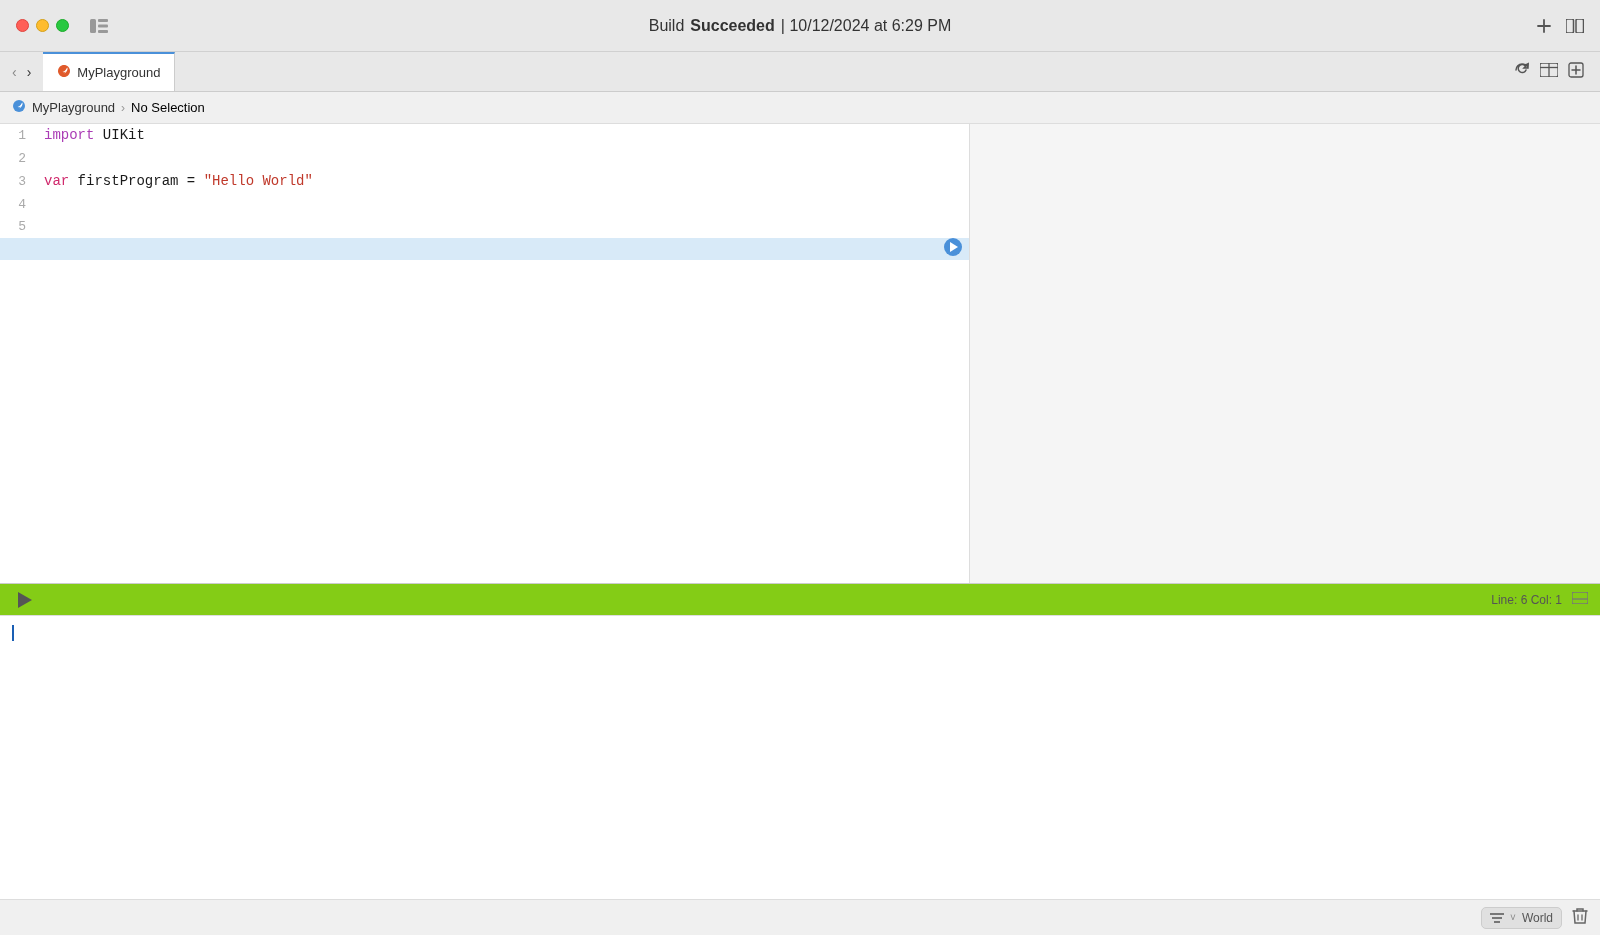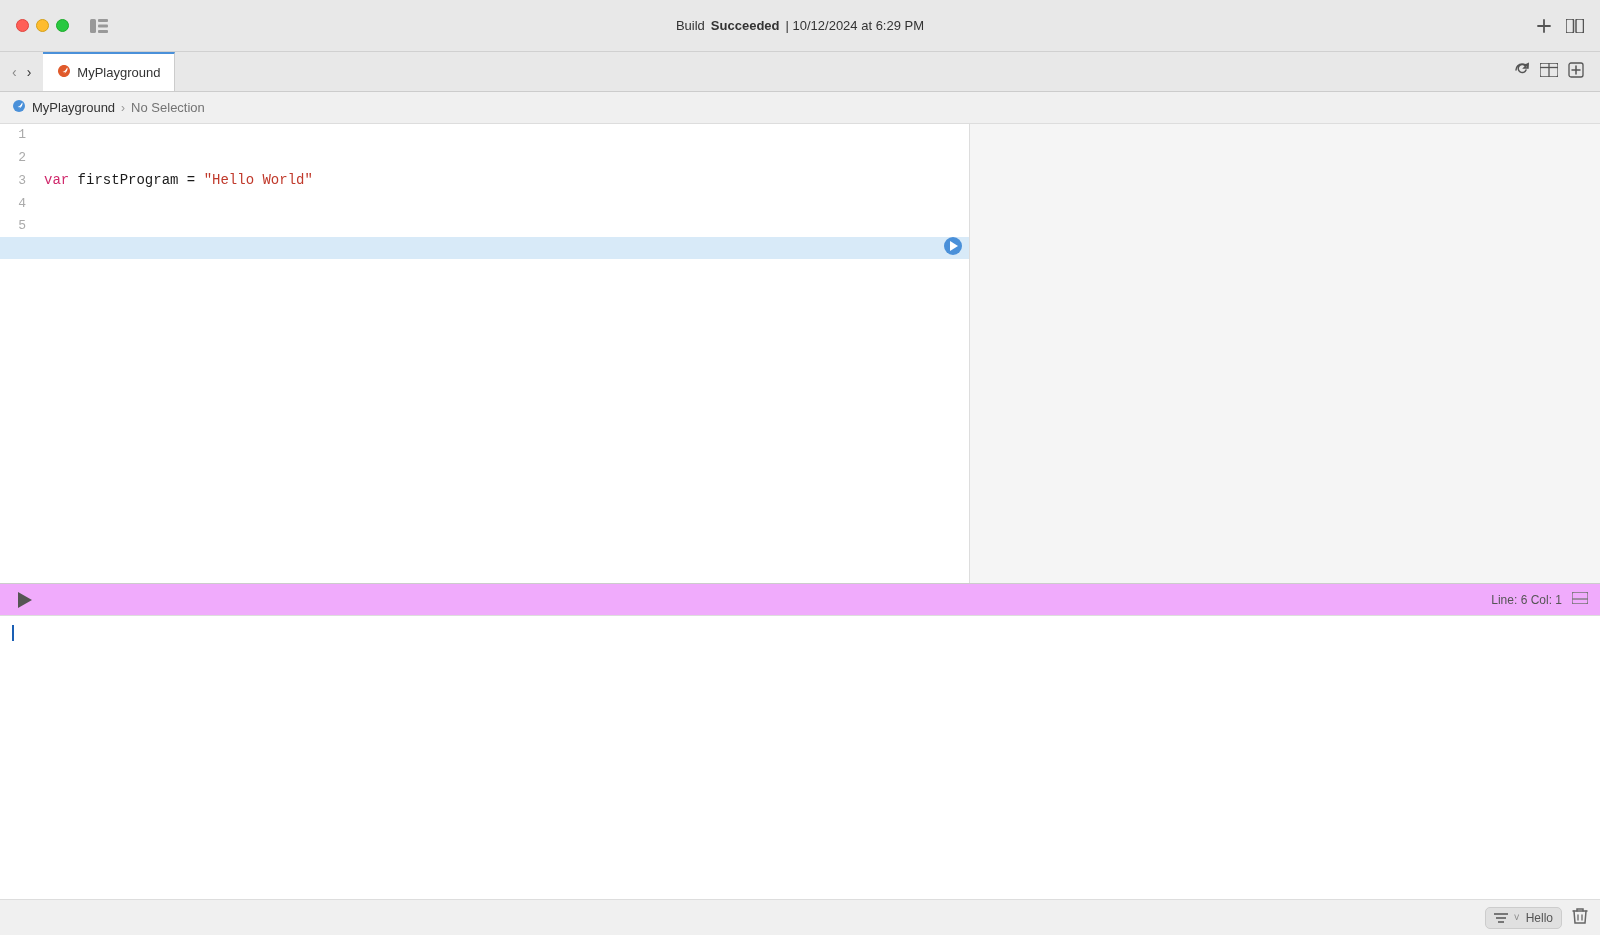--- a/index.html
+++ b/index.html
@@ -51,21 +51,21 @@
       cursor: pointer;
       color: #555;
     }
     .titlebar-center {
       position: absolute;
       left: 50%;
       transform: translateX(-50%);
       display: flex;
       align-items: center;
       gap: 6px;
-      font-size: 13px;
+      font-size: 16px;
       color: #333;
     }
     .titlebar-right {
       display: flex;
       align-items: center;
       gap: 14px;
     }
     .titlebar-icon-btn {
       cursor: pointer;
       color: #555;
@@ -156,21 +156,21 @@
     }
     .breadcrumb-swift-icon {
       color: #4a90d9;
       font-size: 14px;
     }
     .breadcrumb-separator {
       color: #999;
       font-size: 12px;
     }
     .breadcrumb-label {
-      color: #737373;
+      color: #000000;
     }
 
     
     .main-content {
       display: flex;
       flex: 1;
       overflow: hidden;
       flex-direction: column;
     }
     .editor-area {
@@ -259,21 +259,21 @@
 
     
     .right-panel {
       flex: 1;
       background: #f5f5f5;
     }
 
     
     .bottom-bar {
       height: 32px;
-      background: #f0abfc;
+      background: #84cc16;
       border-top: 1px solid #ccc;
       display: flex;
       align-items: center;
       justify-content: space-between;
       padding: 0 12px;
       flex-shrink: 0;
     }
     .bottom-left {
       display: flex;
       align-items: center;
@@ -456,20 +456,21 @@
 </div>
 
 <div class="main-content">
   <div class="editor-area">
 
     <div class="code-editor">
       <div class="code-lines">
 
         <div class="code-line">
           <span class="line-number">1</span>
+          <span class="line-content"><span class="kw-purple">import</span><span class="plain"> UIKit</span></span>
           <span class="line-run-btn"></span>
         </div>
 
         <div class="code-line">
           <span class="line-number">2</span>
           <span class="line-content"> </span>
           <span class="line-run-btn"></span>
         </div>
 
         <div class="code-line">
@@ -526,21 +527,21 @@
     <div class="console-bottom">
       <div style="display:flex; gap:8px; align-items:center;"></div>
       <div style="display:flex; align-items:center; gap:10px;">
         <div class="filter-box">
           <svg width="14" height="10" viewBox="0 0 14 10">
             <line x1="0" y1="1" x2="14" y2="1" stroke="#555" stroke-width="1.5"></line>
             <line x1="2" y1="5" x2="12" y2="5" stroke="#555" stroke-width="1.5"></line>
             <line x1="4" y1="9" x2="10" y2="9" stroke="#555" stroke-width="1.5"></line>
           </svg>
           <span class="filter-box-chevron">˅</span>
-          <span>Hello</span>
+          <span>World</span>
         </div>
         <div class="trash-btn">
           <svg width="16" height="18" viewBox="0 0 16 18">
             <polyline points="1,4 15,4" stroke="#666" stroke-width="1.5" fill="none" stroke-linecap="round"></polyline>
             <path d="M5 4V2h6v2" stroke="#666" stroke-width="1.5" fill="none" stroke-linecap="round"></path>
             <path d="M2 4l1 12h10l1-12" stroke="#666" stroke-width="1.5" fill="none" stroke-linecap="round"></path>
             <line x1="6" y1="8" x2="6" y2="13" stroke="#666" stroke-width="1.3" stroke-linecap="round"></line>
             <line x1="10" y1="8" x2="10" y2="13" stroke="#666" stroke-width="1.3" stroke-linecap="round"></line>
           </svg>
         </div>

